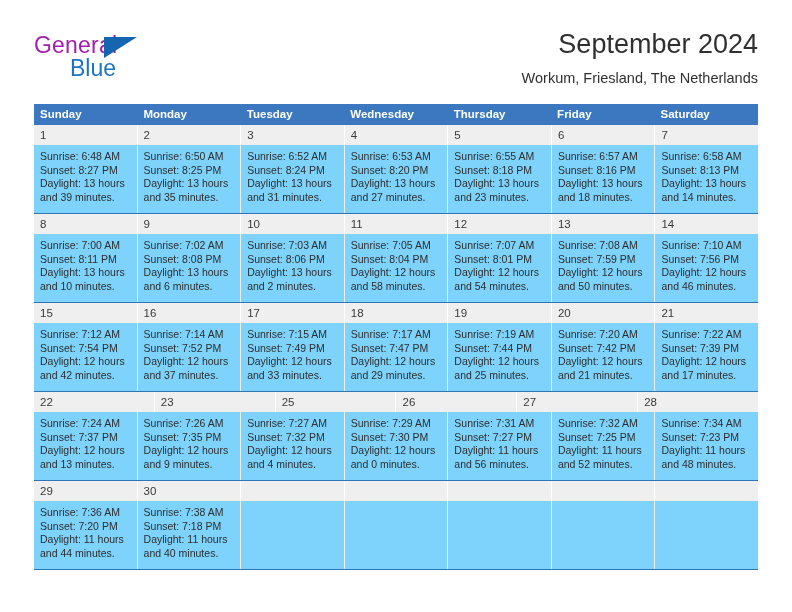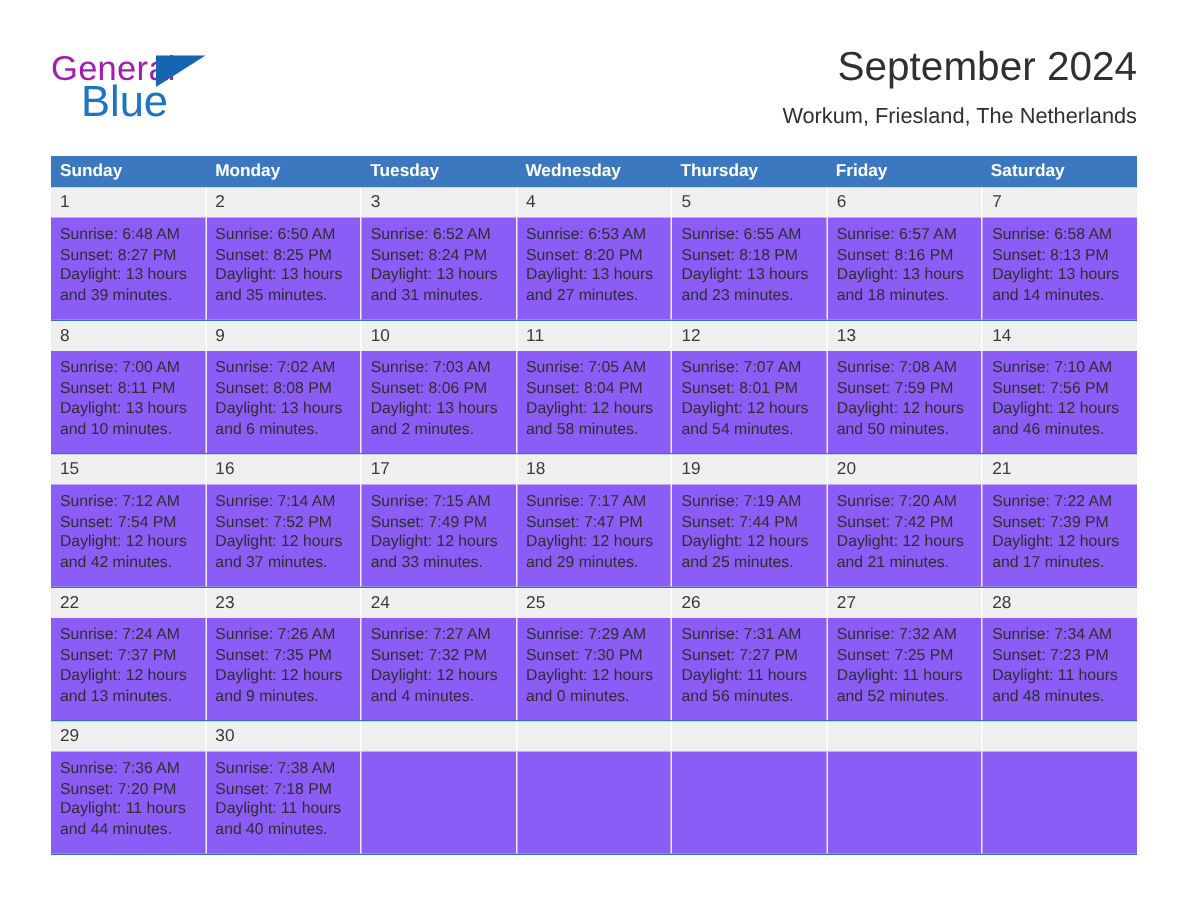--- a/index.html
+++ b/index.html
@@ -52,23 +52,23 @@
     position: absolute;
     left: 70px;
     top: 5px;
     width: 0;
     height: 0;
     border-left: 33px solid #1565b0;
     border-bottom: 21px solid transparent;
   }
   .logo-blue {
     position: absolute;
-    left: 20px;
+    left: 36px;
     top: 23px;
-    font-size: 29px;
+    font-size: 23px;
     color: #1b74c4;
     line-height: 26px;
   }
 
   .title-block {
     position: absolute;
     right: 34px;
     top: 28px;
     text-align: right;
   }
@@ -129,21 +129,21 @@
     line-height: 20px;
     padding-left: 6px;
     font-size: 11.5px;
     color: #3a3a3a;
     border-right: 1px solid #ffffff;
   }
   .numcell:last-child { border-right: none; }
 
   .inforow {
     display: flex;
-    background: #8b5cf6;
+    background: #7dd3fc;
   }
   .infocell {
     flex: 1 1 0;
     min-width: 0;
     box-sizing: border-box;
     min-height: 68px;
     padding: 5px 6px 6px 6px;
     font-size: 10.5px;
     line-height: 13.6px;
     color: #2e2e2e;
@@ -349,21 +349,20 @@
           <div class="infoline">Daylight: 12 hours</div>
           <div class="infoline">and 17 minutes.</div>
         </div>
       </div>
     </div>
 
     <div class="week">
       <div class="numrow">
         <div class="numcell">22</div>
         <div class="numcell">23</div>
-        <div class="numcell">24</div>
         <div class="numcell">25</div>
         <div class="numcell">26</div>
         <div class="numcell">27</div>
         <div class="numcell">28</div>
       </div>
       <div class="inforow">
         <div class="infocell">
           <div class="infoline">Sunrise: 7:24 AM</div>
           <div class="infoline">Sunset: 7:37 PM</div>
           <div class="infoline">Daylight: 12 hours</div>

